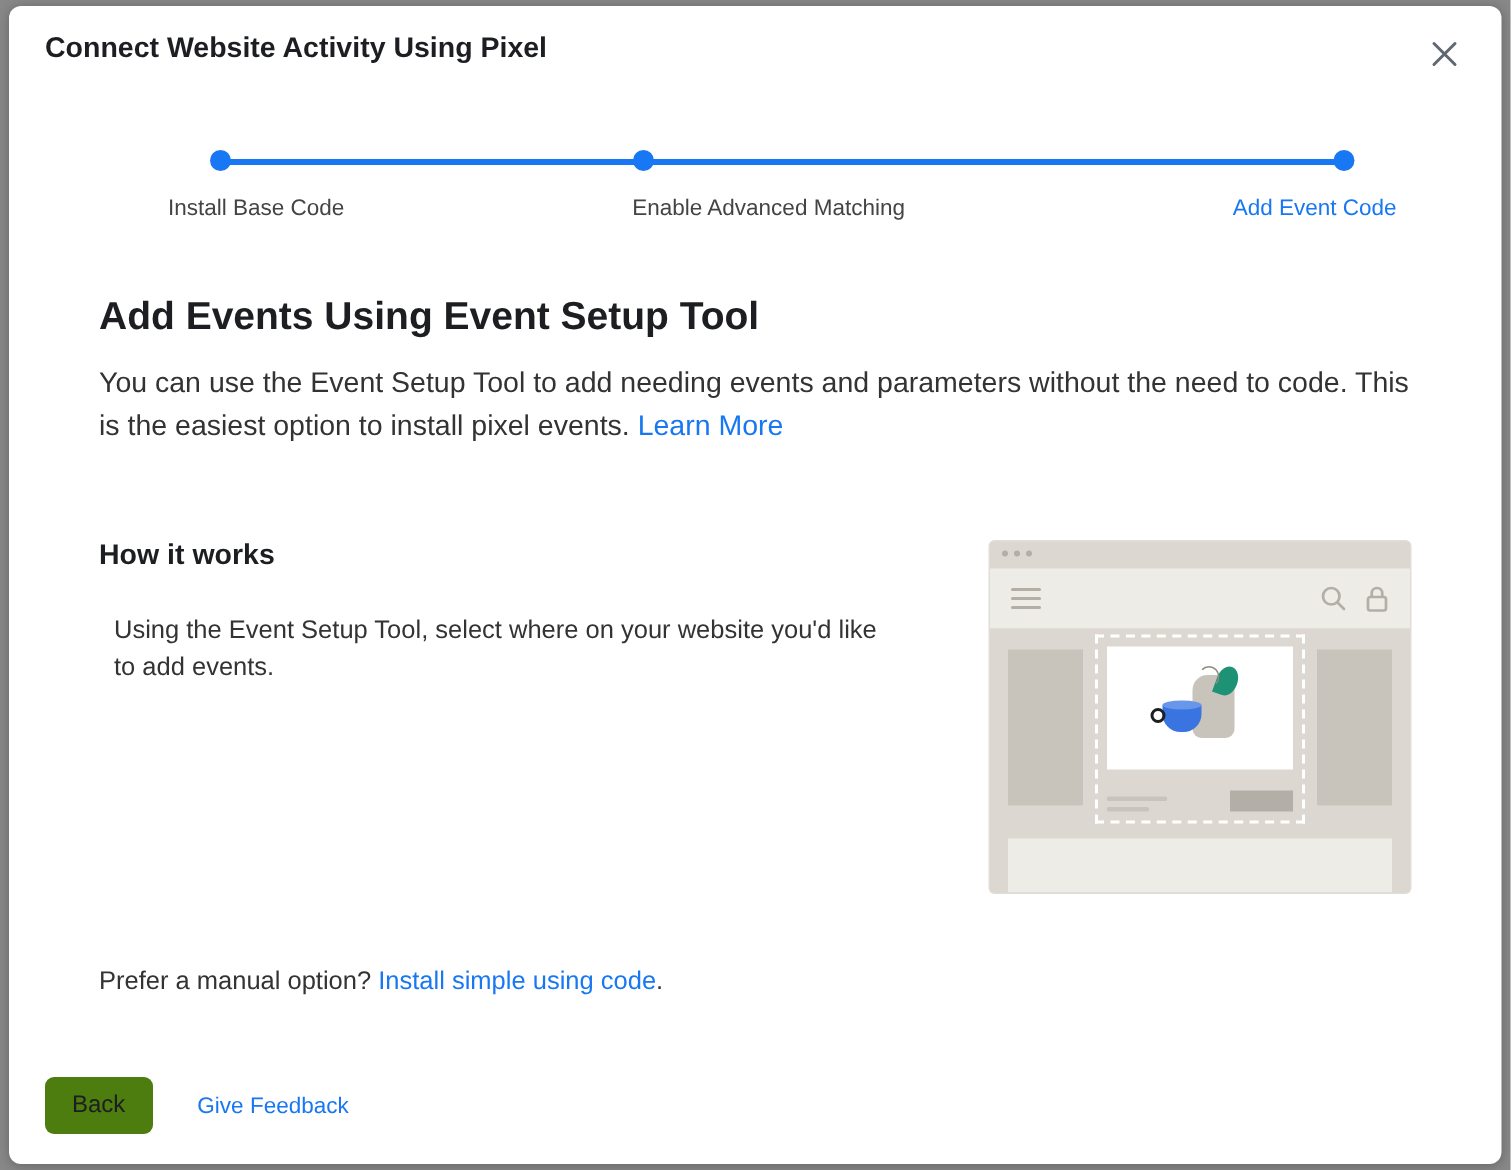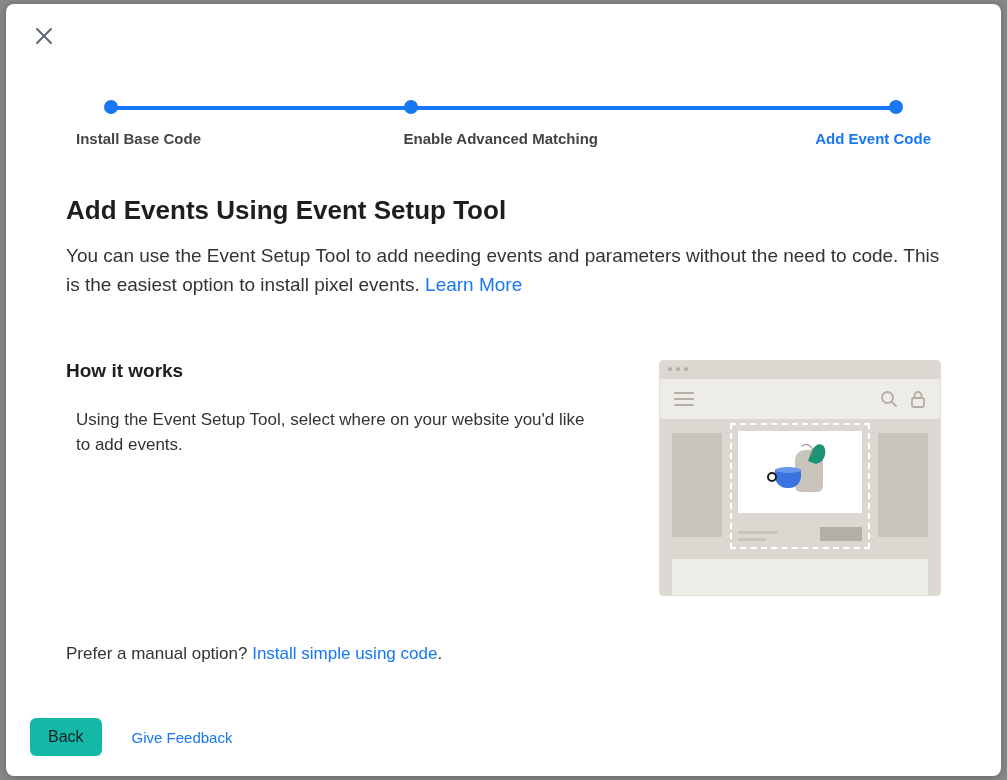--- a/index.html
+++ b/index.html
@@ -24,21 +24,21 @@
 }
 .modal-title {
   font-size:19px; font-weight:700; color:#1c1e21;
 }
 .close-btn {
   cursor:pointer; color:#606770; font-size:22px;
   width:28px; height:28px; display:flex; align-items:center; justify-content:center;
 }
 .close-btn svg{display:block;}
 
-.stepper-wrap { padding:50px 70px 0 70px;font-weight:bold; }
+.stepper-wrap { padding:50px 70px 0 106px; }
 .stepper { position:relative; }
 .stepper-line {
   position:absolute; left:34px; right:34px; top:6px; height:4px;
   background:#1877f2; border-radius:2px;
 }
 .stepper-nodes { display:flex; justify-content:space-between; position:relative; }
 .step { display:flex; flex-direction:column; width:200px;}
 .step-dot {
   width:14px; height:14px; border-radius:50%; background:#1877f2;
   margin-bottom:16px;
@@ -96,35 +96,36 @@
 .handle{position:absolute;left:2px;top:30px;width:10px;height:10px;border:2px solid #1c1e21;border-radius:50%;}
 
 .manual-row{margin-top:48px;font-size:17px;color:#333;}
 
 .footer{
   display:flex;align-items:center;justify-content:space-between;
   padding:14px 24px 20px 24px;
 }
 .footer-left{display:flex;align-items:center;gap:30px;}
 .btn-back{
-  background:#14b8a6;border:none;border-radius:6px;padding:10px 18px;
+  background:#4d7c0f;border:none;border-radius:6px;padding:10px 18px;
   font-size:16px;color:#1c1e21;cursor:pointer;
 }
 .feedback-link{color:#1877f2;font-size:15px;cursor:pointer;}
 .btn-primary{
   background:#1877f2;color:#fff;border:none;border-radius:6px;
   padding:12px 22px;font-size:17px;font-weight:600;cursor:pointer;
 }
 </style>
 </head>
 <body>
 
 <div class="modal">
 
   <div class="modal-header">
+    <div class="modal-title">Connect Website Activity Using Pixel</div>
     <div class="close-btn">
       <svg width="18" height="18" viewBox="0 0 18 18">
           <path d="M2 2 L16 16 M16 2 L2 16" stroke="#606770" stroke-width="2" stroke-linecap="round" fill="none"></path>
         </svg>
     </div>
   </div>
 
   <div class="stepper-wrap">
     <div class="stepper">
       <div class="stepper-line"></div>

